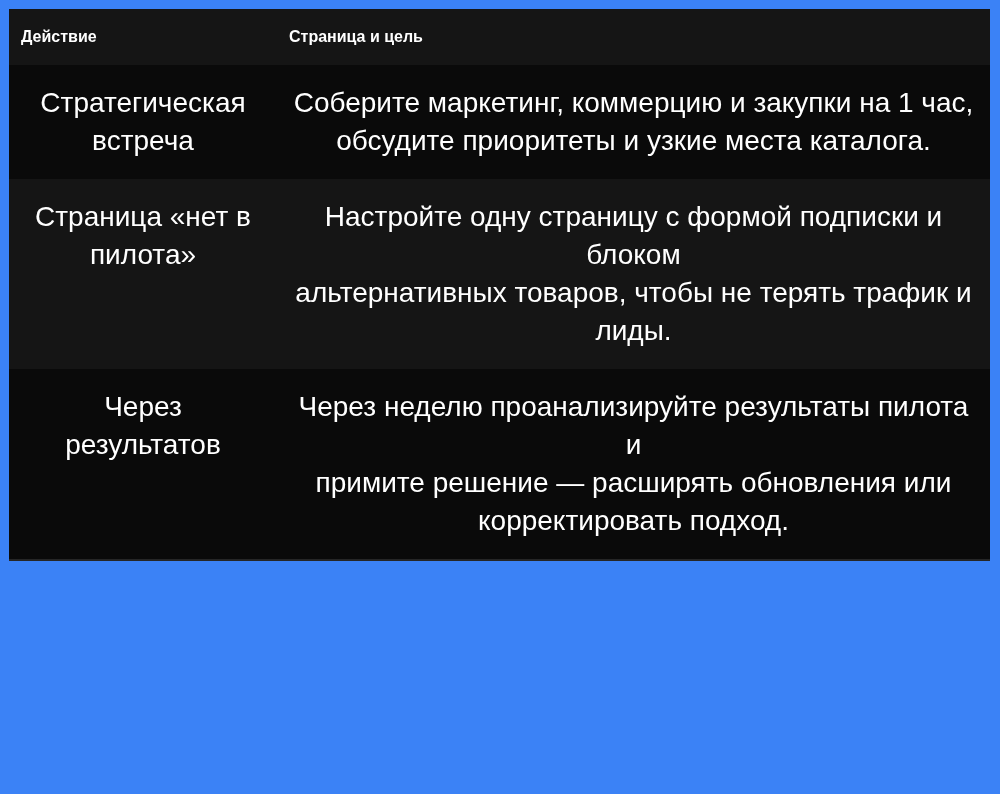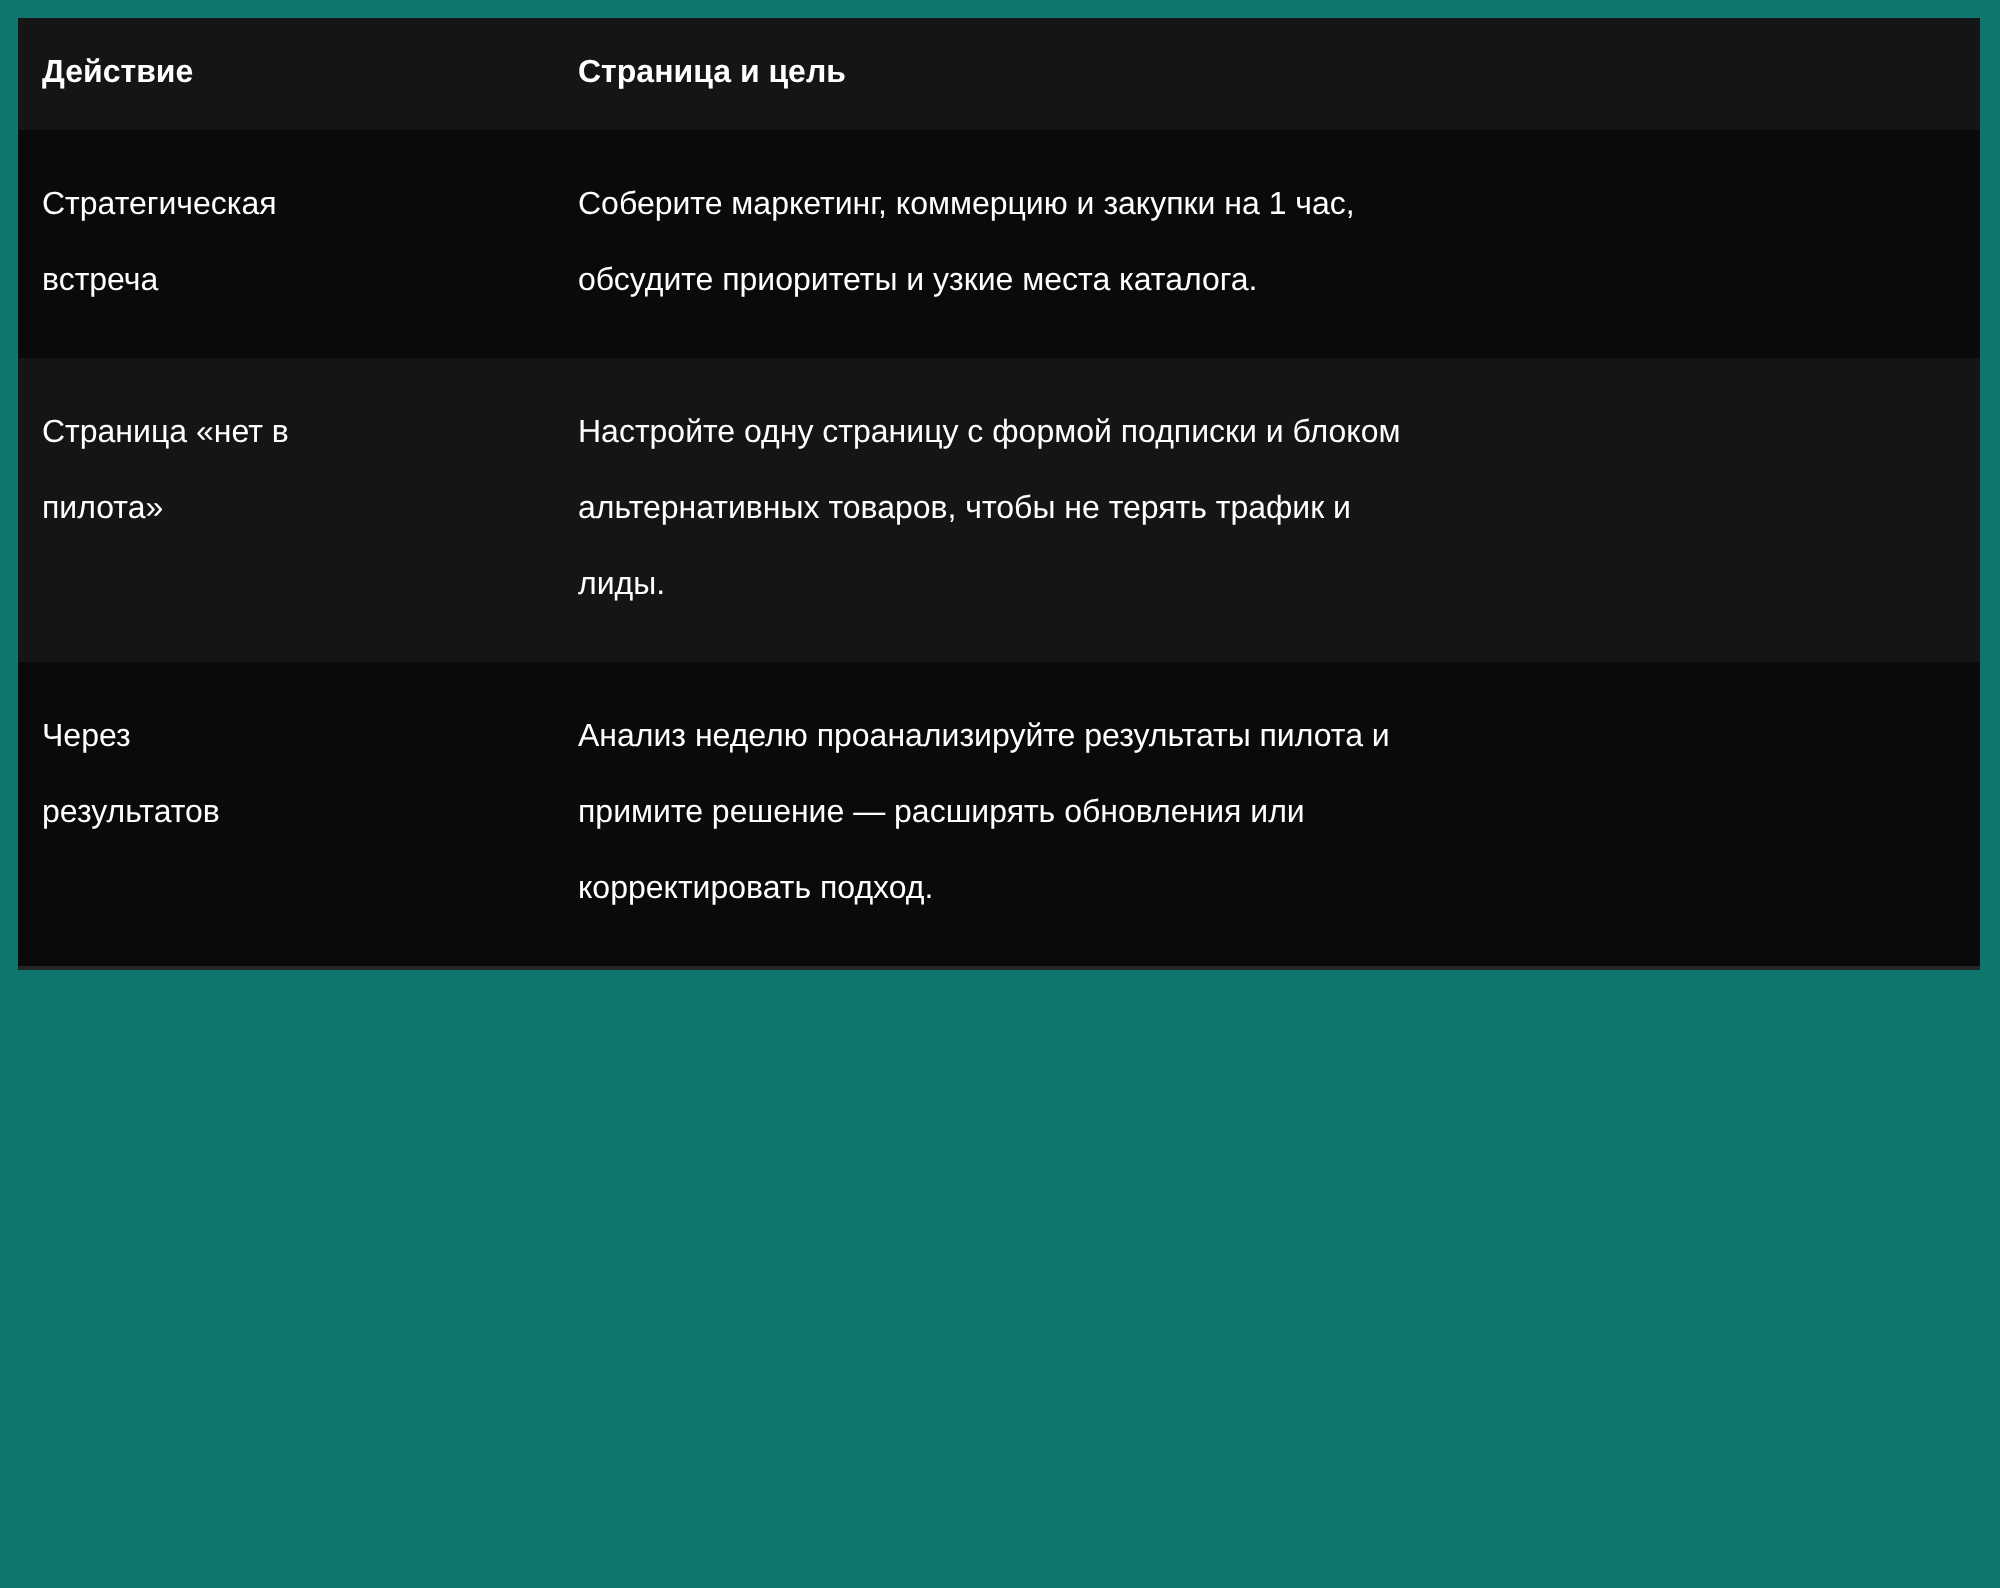--- a/index.html
+++ b/index.html
@@ -5,21 +5,21 @@
   html, body {
     margin: 0;
     padding: 0;
     background: #000000;
     font-family: "Liberation Sans", sans-serif;
   }
   .page {
     position: relative;
     width: 1000px;
     height: 794px;
-    background: #0f766e;
+    background: #3b82f6;
     overflow: hidden;
   }
   table.data-table {
     position: absolute;
     left: 9px;
     top: 9px;
     width: 981px;
     border-collapse: collapse;
     table-layout: fixed;
     border-bottom: 2px solid #262626;
@@ -32,25 +32,26 @@
     overflow: hidden;
   }
   table.data-table thead th {
     background: #151515;
     font-size: 16px;
     font-weight: 700;
     line-height: 20px;
     padding: 18px 12px;
   }
   table.data-table tbody td {
-    font-size: 16px;
+    font-size: 28px;
     font-weight: 400;
     line-height: 38px;
     padding: 19px 12px;
     white-space: pre-line;
+    text-align: center;
   }
   table.data-table tbody tr:nth-child(odd) td {
     background: #0a0a0a;
   }
   table.data-table tbody tr:nth-child(even) td {
     background: #151515;
   }
   col.col-action { width: 268px; }
   col.col-description { width: 713px; }
 </style>
@@ -79,19 +80,19 @@
       <tr>
         <td>Страница «нет в
 пилота»</td>
         <td>Настройте одну страницу с формой подписки и блоком
 альтернативных товаров, чтобы не терять трафик и
 лиды.</td>
       </tr>
       <tr>
         <td>Через
 результатов</td>
-        <td>Анализ неделю проанализируйте результаты пилота и
+        <td>Через неделю проанализируйте результаты пилота и
 примите решение — расширять обновления или
 корректировать подход.</td>
       </tr>
     </tbody>
   </table>
 </div>
 
 </body></html>

